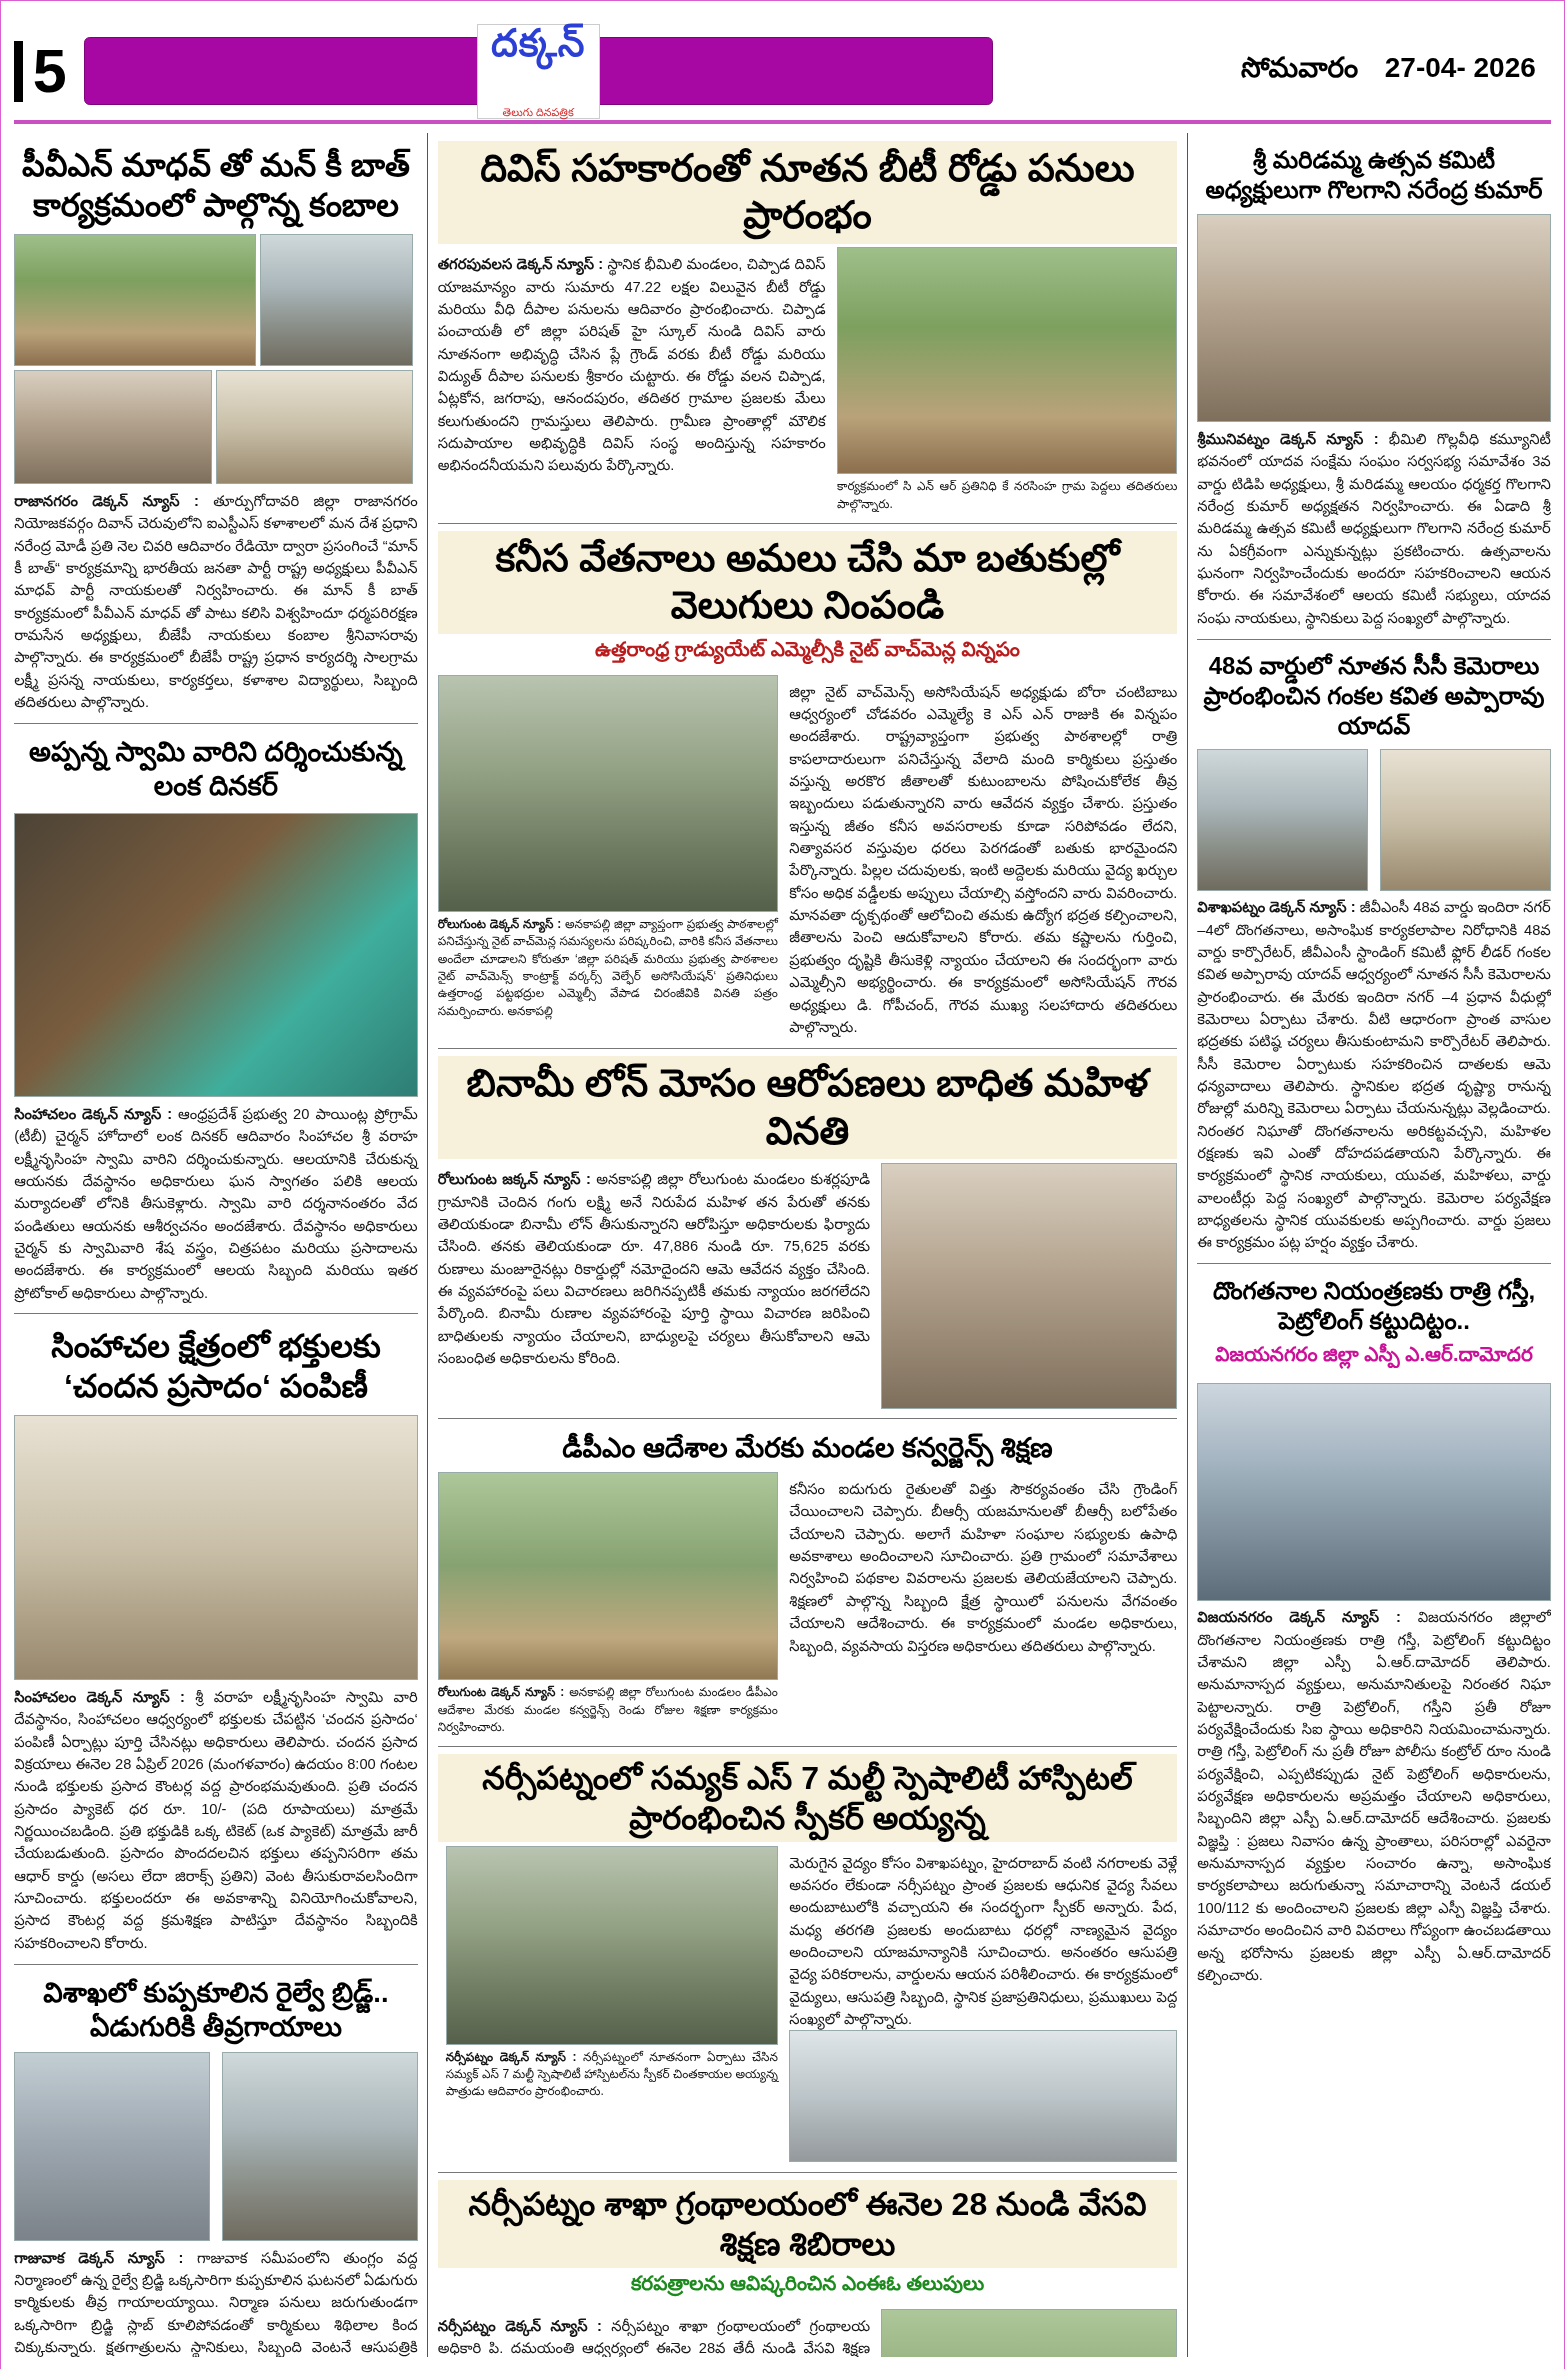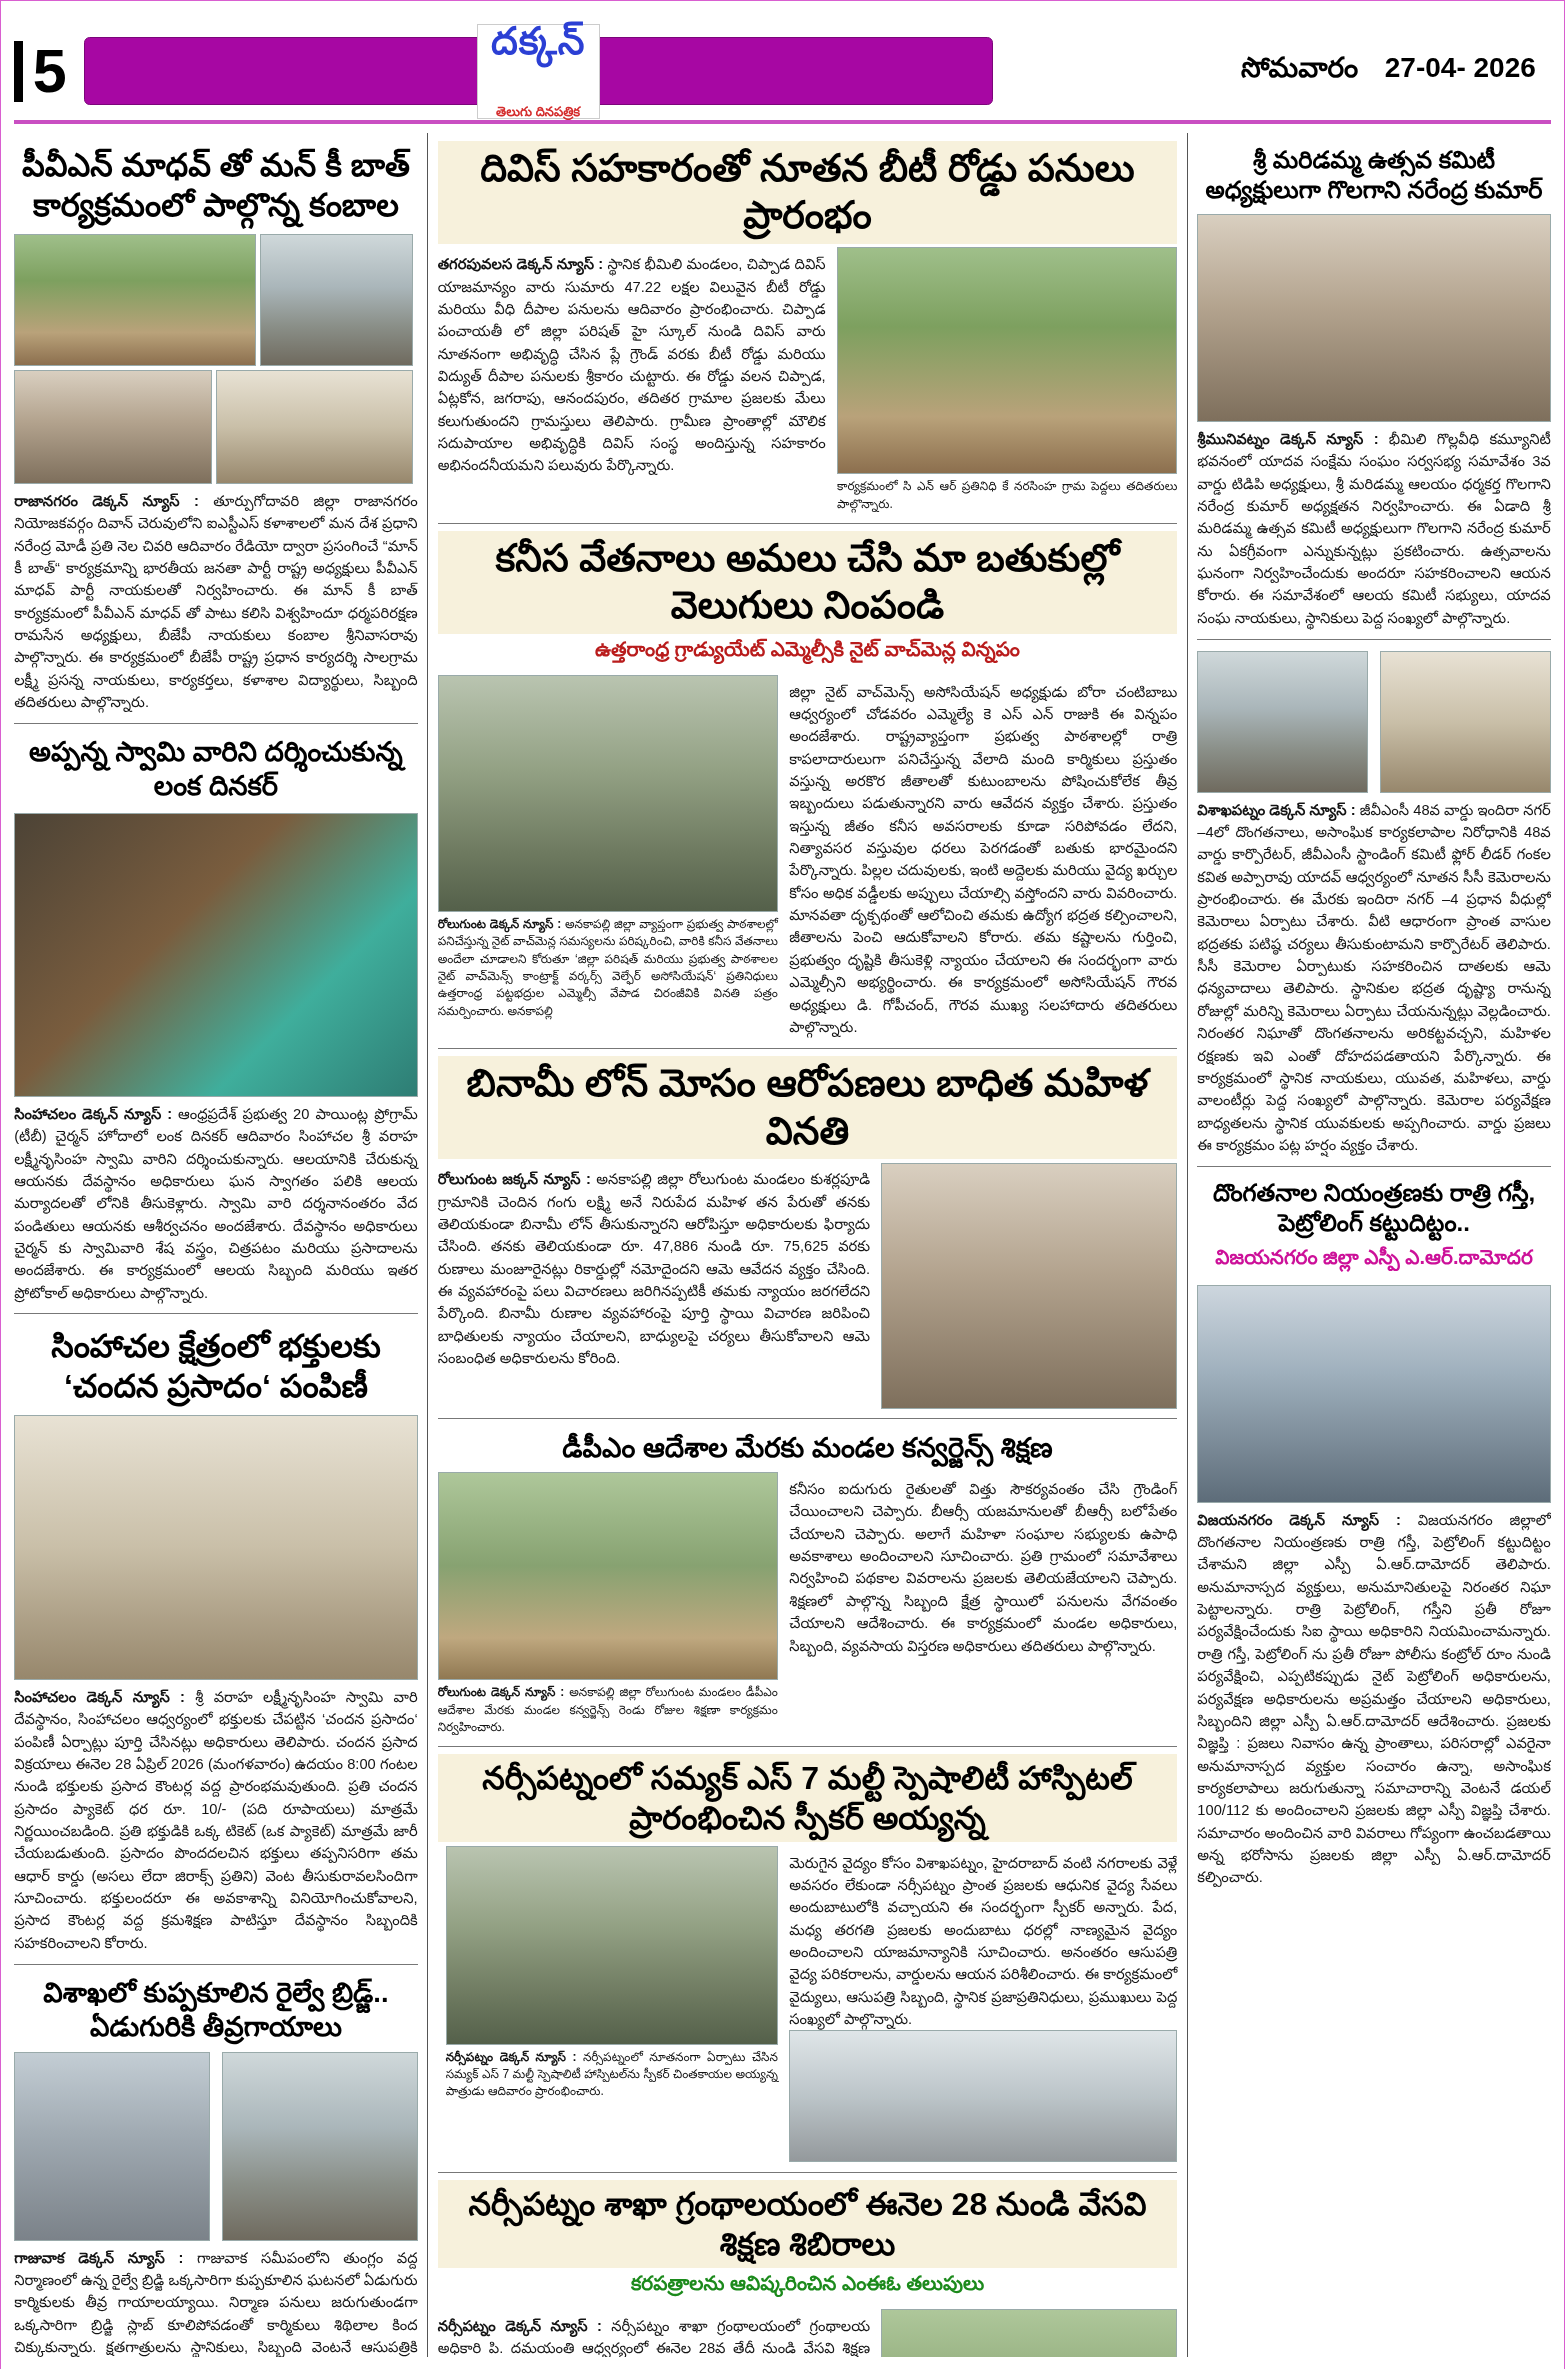--- a/index.html
+++ b/index.html
@@ -17,21 +17,21 @@
   }
   .brandbar {
     position:relative; height:68px; flex:0 0 909px; background:#a707a3;
     border:1.9px solid #7c057a; border-radius:5.7px; display:flex; align-items:center; justify-content:center;
   }
   .logobox {
     background:#ffffff; border:0.9px solid #ccc; padding:3.8px 13.2px; text-align:center;
     height:95px; display:flex; flex-direction:column; justify-content:center; z-index:2;gap:32px;
   }
   .logotext { color:#2b3fd4; font-size:38px; font-weight:bold; letter-spacing:0.9px; }
-  .logosub  { color:#d42b2b; font-size:13px;font-weight:bold; }
+  .logosub  { color:#d42b2b; font-size:11px; }
   .datebox { flex:1; text-align:right; font-size:28px; font-weight:bold; color:#000; padding-right:15px; white-space:nowrap; }
   .datebox .wd { margin-right:26.5px; }
   .mastrule { height:3.8px; background:#c94fc2; margin:5.7px 13.2px 0 13.2px; }
   
   .content { display:flex; padding:9.5px 13.2px 0 13.2px; height:2233px; overflow:hidden; }
   .col { overflow:hidden; }
   .col-left  { width:414px; padding-right:9.5px; border-right:0.9px solid #555; }
   .col-mid   { flex:1; padding:0 9.5px; }
   .col-right { width:364px; padding-left:9.5px; border-left:0.9px solid #555; }
   .article { padding:7.6px 0 9.5px 0; }
@@ -198,20 +198,21 @@
 
     <div class="col col-right">
 
       <section class="article">
         <h2 class="hl hl-sm">శ్రీ మరిడమ్మ ఉత్సవ కమిటీ అధ్యక్షులుగా గొలగాని నరేంద్ర కుమార్</h2>
         <div class="photo ph-indoor" style="height:208px;"></div>
         <p class="body"><b class="dl">శ్రీమునివట్నం డెక్కన్ న్యూస్ :</b> <span>భీమిలి గొల్లవీధి కమ్యూనిటీ భవనంలో యాదవ సంక్షేమ సంఘం సర్వసభ్య సమావేశం 3వ వార్డు టిడిపి అధ్యక్షులు, శ్రీ మరిడమ్మ ఆలయం ధర్మకర్త గొలగాని నరేంద్ర కుమార్ అధ్యక్షతన నిర్వహించారు. ఈ ఏడాది శ్రీ మరిడమ్మ ఉత్సవ కమిటీ అధ్యక్షులుగా గొలగాని నరేంద్ర కుమార్ ను ఏకగ్రీవంగా ఎన్నుకున్నట్లు ప్రకటించారు. ఉత్సవాలను ఘనంగా నిర్వహించేందుకు అందరూ సహకరించాలని ఆయన కోరారు. ఈ సమావేశంలో ఆలయ కమిటీ సభ్యులు, యాదవ సంఘ నాయకులు, స్థానికులు పెద్ద సంఖ్యలో పాల్గొన్నారు.</span></p>
       </section>
 
       <section class="article">
+        <h2 class="hl hl-sm">48వ వార్డులో నూతన సీసీ కెమెరాలు ప్రారంభించిన గంకల కవిత అప్పారావు యాదవ్</h2>
         <div class="media-row">
           <div class="photo ph-street" style="width:49%;height:142px;"></div>
           <div class="photo ph-room" style="width:49%;height:142px;"></div>
         </div>
         <p class="body"><b class="dl">విశాఖపట్నం డెక్కన్ న్యూస్ :</b> <span>జీవీఎంసీ 48వ వార్డు ఇందిరా నగర్ –4లో దొంగతనాలు, అసాంఘిక కార్యకలాపాల నిరోధానికి 48వ వార్డు కార్పొరేటర్, జీవీఎంసీ స్టాండింగ్ కమిటీ ఫ్లోర్ లీడర్ గంకల కవిత అప్పారావు యాదవ్ ఆధ్వర్యంలో నూతన సీసీ కెమెరాలను ప్రారంభించారు. ఈ మేరకు ఇందిరా నగర్ –4 ప్రధాన వీధుల్లో కెమెరాలు ఏర్పాటు చేశారు. వీటి ఆధారంగా ప్రాంత వాసుల భద్రతకు పటిష్ఠ చర్యలు తీసుకుంటామని కార్పొరేటర్ తెలిపారు. సీసీ కెమెరాల ఏర్పాటుకు సహకరించిన దాతలకు ఆమె ధన్యవాదాలు తెలిపారు. స్థానికుల భద్రత దృష్ట్యా రానున్న రోజుల్లో మరిన్ని కెమెరాలు ఏర్పాటు చేయనున్నట్లు వెల్లడించారు. నిరంతర నిఘాతో దొంగతనాలను అరికట్టవచ్చని, మహిళల రక్షణకు ఇవి ఎంతో దోహదపడతాయని పేర్కొన్నారు. ఈ కార్యక్రమంలో స్థానిక నాయకులు, యువత, మహిళలు, వార్డు వాలంటీర్లు పెద్ద సంఖ్యలో పాల్గొన్నారు. కెమెరాల పర్యవేక్షణ బాధ్యతలను స్థానిక యువకులకు అప్పగించారు. వార్డు ప్రజలు ఈ కార్యక్రమం పట్ల హర్షం వ్యక్తం చేశారు.</span></p>
       </section>
 
       <section class="article">
         <h2 class="hl hl-sm">దొంగతనాల నియంత్రణకు రాత్రి గస్తీ, పెట్రోలింగ్ కట్టుదిట్టం..</h2>
         <div class="sub magenta">విజయనగరం జిల్లా ఎస్పీ ఎ.ఆర్.దామోదర</div>

